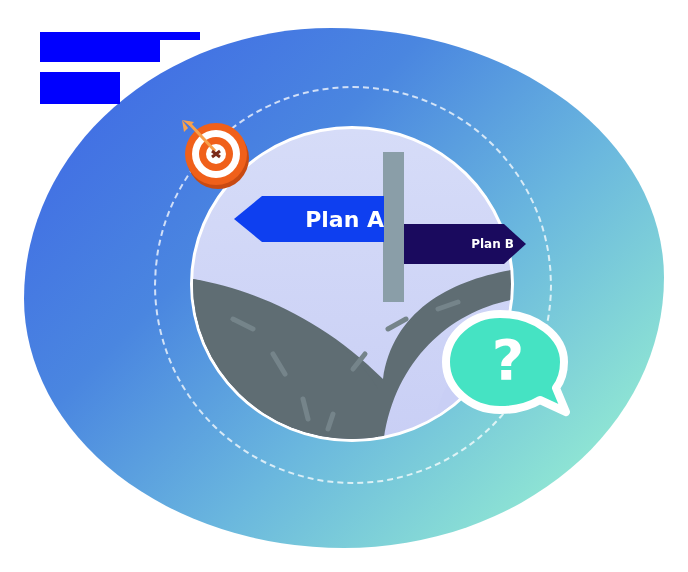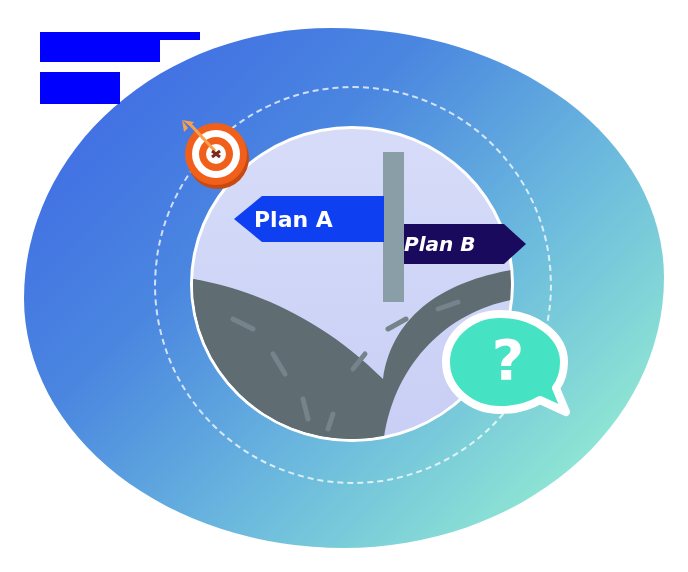--- a/index.html
+++ b/index.html
@@ -3,23 +3,23 @@
 <meta charset="utf-8">
 <style>
   html,body{margin:0;padding:0;background:#ffffff;}
   body{width:688px;height:572px;position:relative;overflow:hidden;font-family:"DejaVu Sans","Liberation Sans",sans-serif;}
   .blob{position:absolute;left:24px;top:28px;width:640px;height:520px;border-radius:48% 52% 50% 50% / 52% 48% 52% 48%;
     background:linear-gradient(135deg,#3d63e6 0%,#4a86e0 35%,#6ab7de 60%,#8de3d4 85%,#97ecd6 100%);}
   .artifact{position:absolute;background:#0000ff;}
   .dashed{position:absolute;left:154px;top:86px;width:398px;height:398px;border-radius:50%;border:2px dashed rgba(255,255,255,0.75);box-sizing:border-box;}
   .scene{position:absolute;left:190px;top:126px;width:324px;height:316px;border-radius:50%;overflow:hidden;background:linear-gradient(180deg,#d6dcf8,#c9cff5);border:3px solid #ffffff;box-sizing:border-box;}
   svg{display:block;}
-  .sign-a,.sign-b{position:absolute;display:flex;align-items:center;justify-content:flex-start;font-weight:bold;color:#ffffff;}
+  .sign-a,.sign-b{position:absolute;display:flex;align-items:center;justify-content:flex-end;font-weight:bold;color:#ffffff;}
   .sign-a{left:234px;top:196px;width:150px;height:46px;background:#0e3ff0;clip-path:polygon(28px 0,100% 0,100% 100%,28px 100%,0 50%);font-size:22px;padding-left:20px;box-sizing:border-box;}
-  .sign-b{left:404px;top:224px;width:122px;height:40px;background:#1a0a5e;clip-path:polygon(0 0,100px 0,100% 50%,100px 100%,0 100%);font-size:20px;padding-right:12px;box-sizing:border-box;font-style:italic;}
+  .sign-b{left:404px;top:224px;width:122px;height:40px;background:#1a0a5e;clip-path:polygon(0 0,100px 0,100% 50%,100px 100%,0 100%);font-size:12px;padding-right:12px;box-sizing:border-box;}
   .post{position:absolute;left:383px;top:152px;width:21px;height:150px;background:#8a9ea8;}
   .target{position:absolute;left:180px;top:118px;width:72px;height:72px;}
   .bubble{position:absolute;left:440px;top:308px;width:132px;height:112px;}
   .bubble-q{position:absolute;left:478px;top:324px;width:60px;height:70px;display:flex;align-items:center;justify-content:center;font-size:56px;font-weight:bold;color:#ffffff;}
 </style>
 </head>
 <body>
 
 <div class="blob"></div>
 

